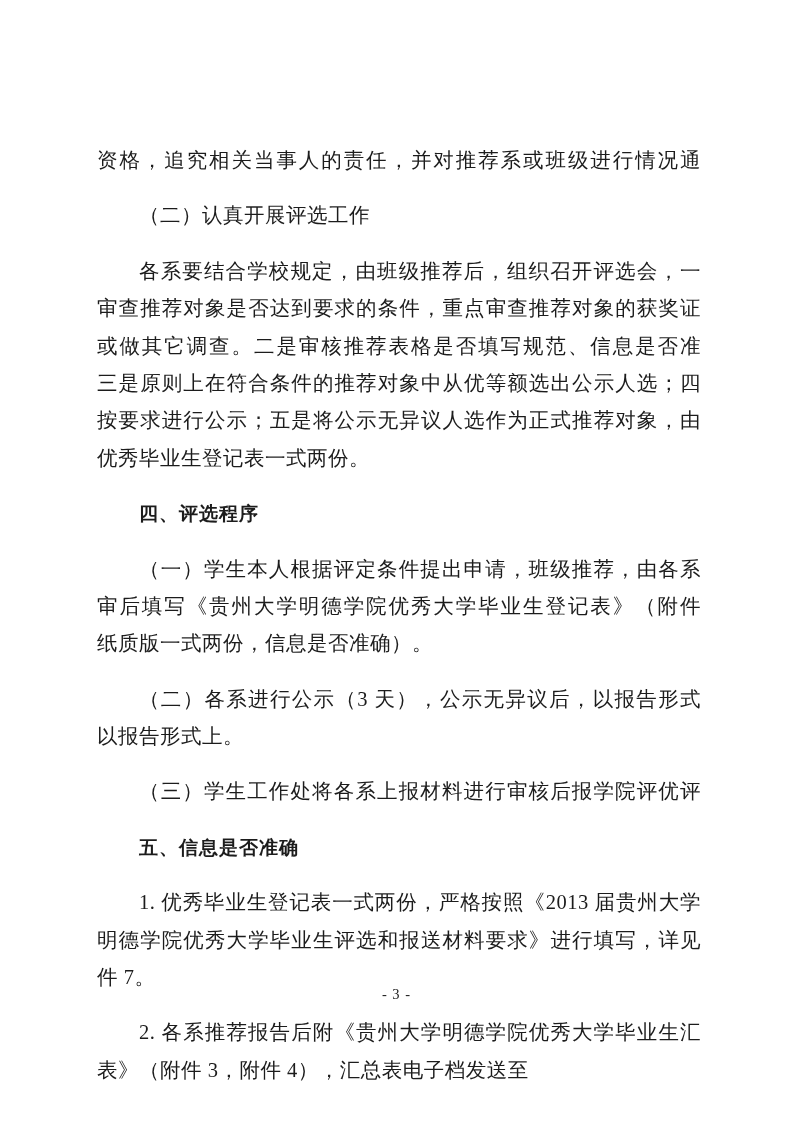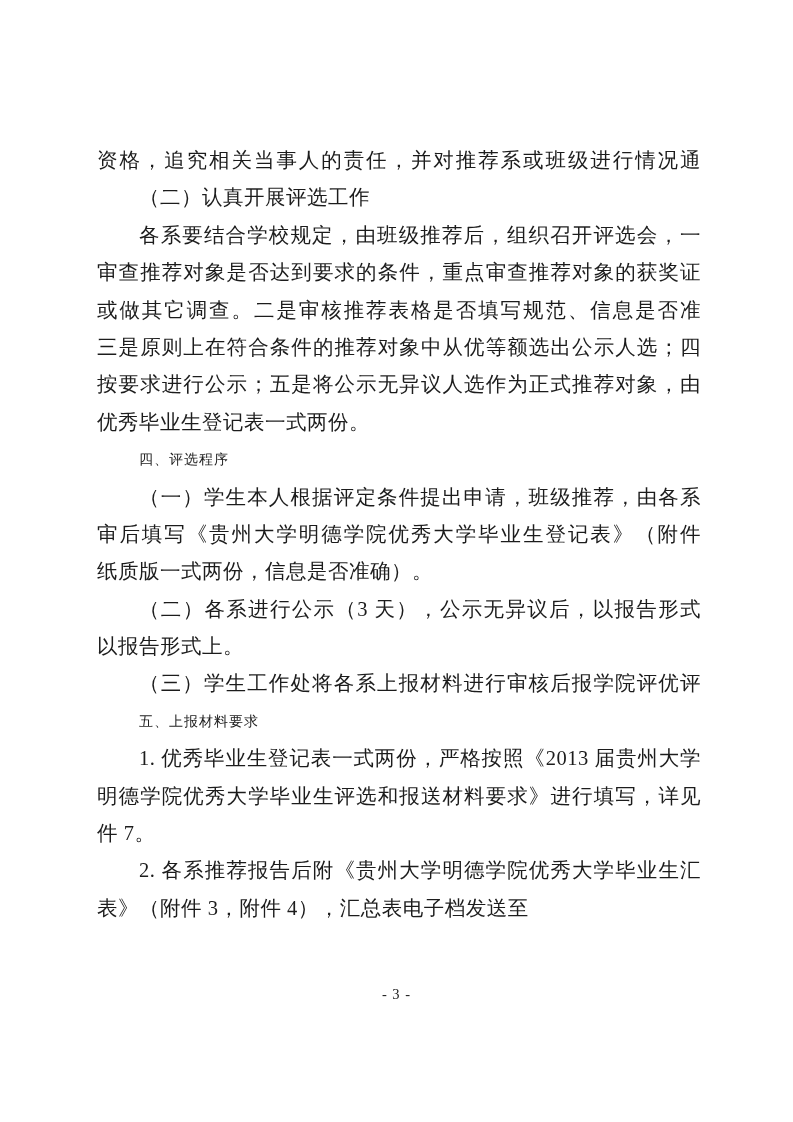--- a/index.html
+++ b/index.html
@@ -29,25 +29,26 @@
     letter-spacing: 0.5px;
     white-space: normal;
     overflow: hidden;
   }
   .line.flush {
     text-align: justify;
     text-align-last: justify;
   }
   .line.indent {
     text-indent: 42px;
+    margin-top: 18px;
   }
   .line.heading {
     font-family: "Liberation Sans", "DejaVu Sans", sans-serif;
-    font-weight: 400;
-    font-size: 14px;
+    font-weight: 700;
+    font-size: 19px;
     letter-spacing: 1px;
   }
   .footer {
     position: absolute;
     left: 0;
     width: 793px;
     top: 986px;
     text-align: center;
     font-size: 14.5px;
     letter-spacing: 1px;
@@ -68,21 +69,21 @@
       <div class="line body flush">三是原则上在符合条件的推荐对象中从优等额选出公示人选；四是</div>
       <div class="line body flush">按要求进行公示；五是将公示无异议人选作为正式推荐对象，由该</div>
       <div class="line body">优秀毕业生登记表一式两份。</div>
       <div class="line heading indent">四、评选程序</div>
       <div class="line body indent flush">（一）学生本人根据评定条件提出申请，班级推荐，由各系初</div>
       <div class="line body flush">审后填写《贵州大学明德学院优秀大学毕业生登记表》（附件 2，</div>
       <div class="line body">纸质版一式两份，信息是否准确）。</div>
       <div class="line body indent flush">（二）各系进行公示（3 天），公示无异议后，以报告形式上</div>
       <div class="line body">以报告形式上。</div>
       <div class="line body indent flush">（三）学生工作处将各系上报材料进行审核后报学院评优评奖</div>
-      <div class="line heading indent">五、上报材料要求</div>
+      <div class="line heading indent">五、信息是否准确</div>
       <div class="line body indent flush">1. 优秀毕业生登记表一式两份，严格按照《2013 届贵州大学</div>
       <div class="line body flush">明德学院优秀大学毕业生评选和报送材料要求》进行填写，详见附</div>
       <div class="line body">件 7。</div>
       <div class="line body indent flush">2. 各系推荐报告后附《贵州大学明德学院优秀大学毕业生汇总</div>
       <div class="line body">表》（附件 3，附件 4），汇总表电子档发送至 892418794@qq.com。</div>
     </div>
   <div class="footer">- 3 -</div>
 </div>
 
 </body></html>

